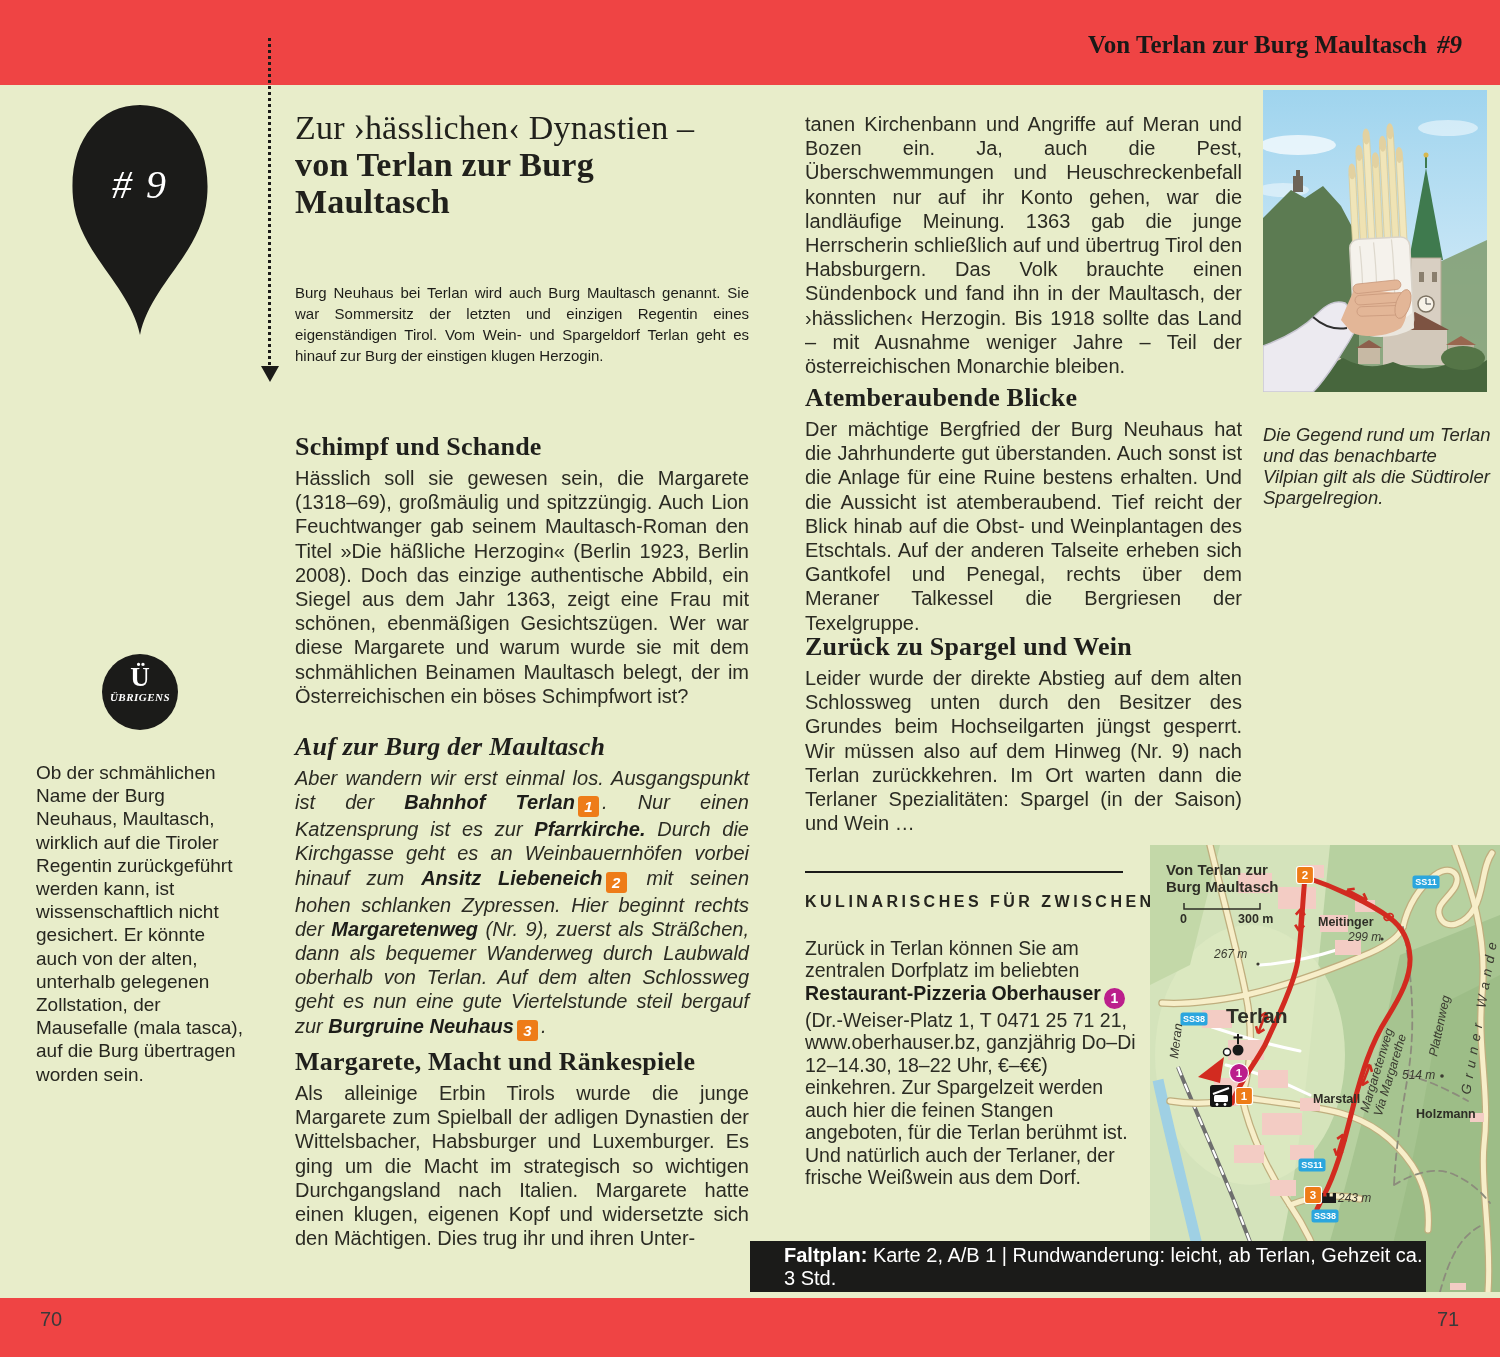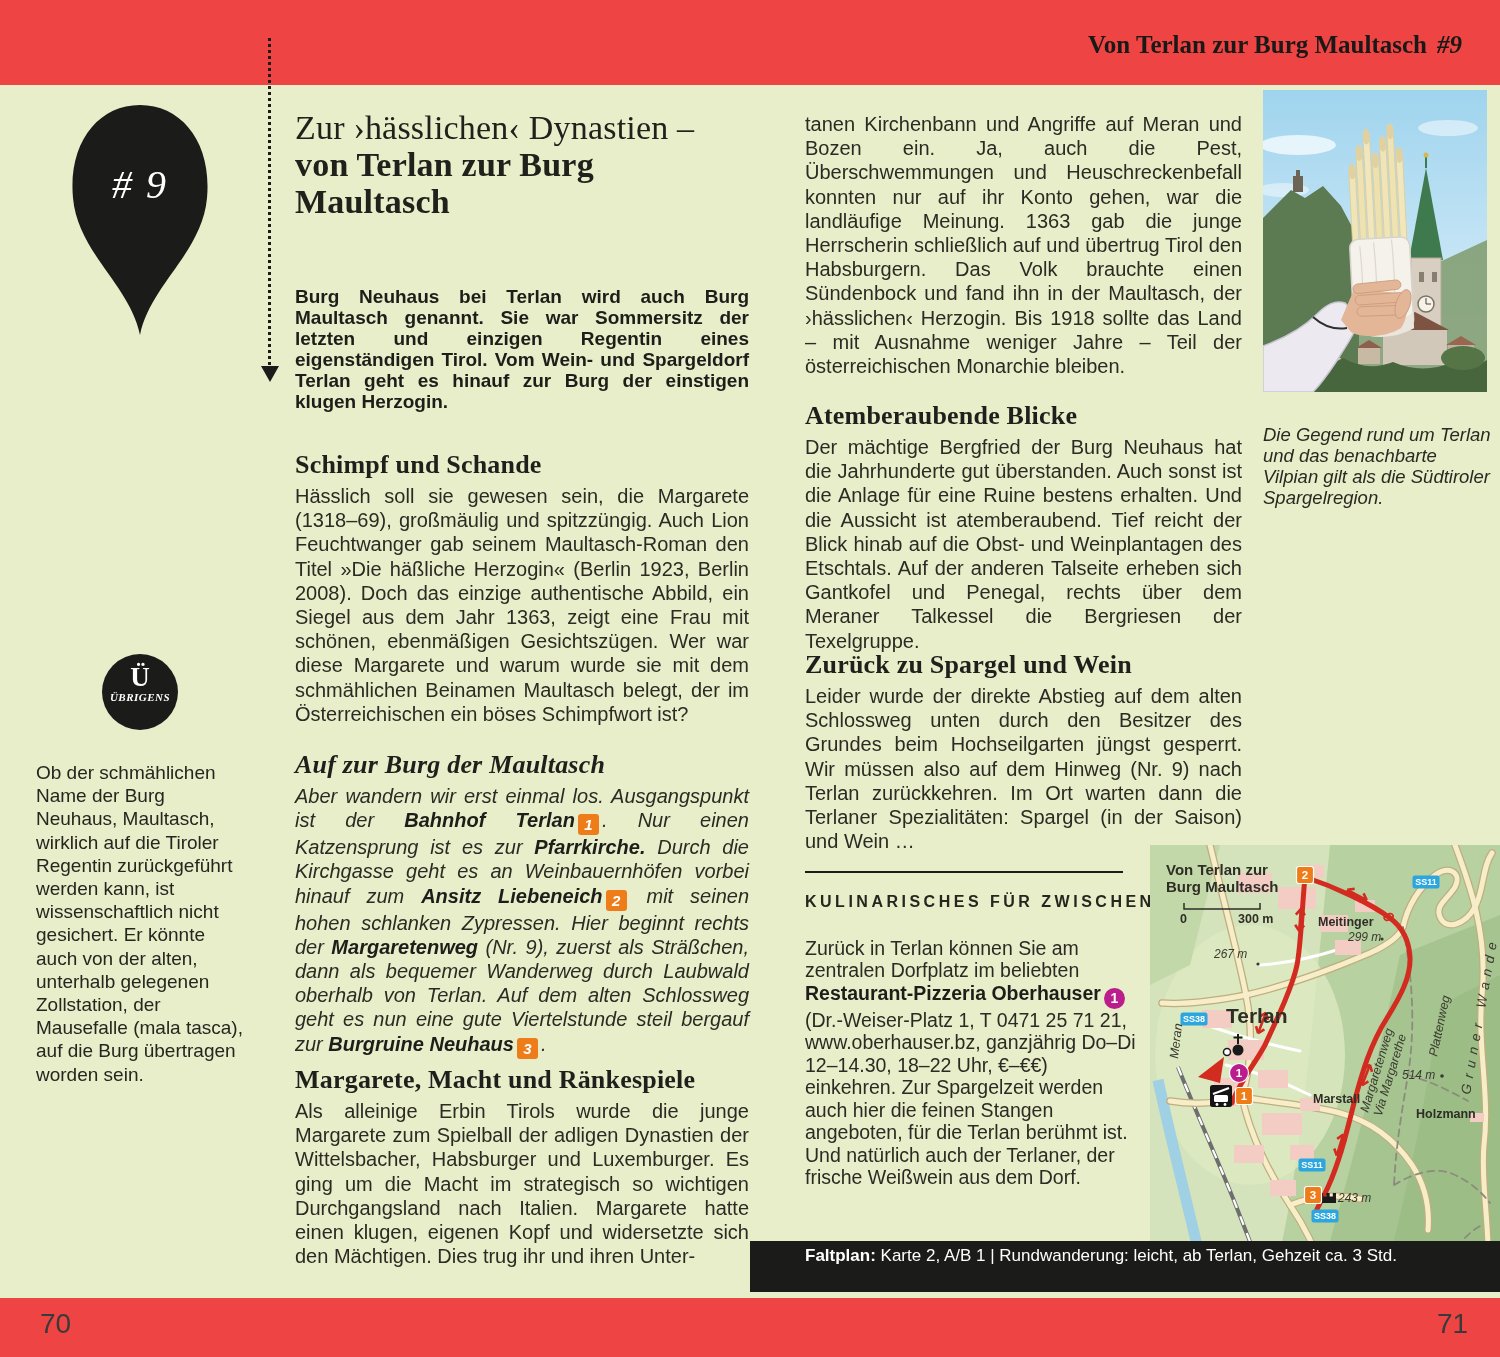--- a/index.html
+++ b/index.html
@@ -27,43 +27,43 @@
   .ucircle .w{display:block;font-size:11px;font-weight:700;font-style:italic;letter-spacing:.5px;line-height:13px;}
   .sidebar-text{position:absolute;left:36px;top:742px;width:208px;font-size:19px;line-height:23.2px;color:#26261f;}
   .sidebar-text .it{}
 
   
   .colL{left:295px;width:454px;}
   .colR{left:805px;width:437px;}
   .abs{position:absolute;}
   h1.title{margin:0;font-size:34px;line-height:37px;font-weight:400;color:#21211c;letter-spacing:.2px;}
   h1.title b{font-weight:700;}
-  .intro{font-weight:700;font-size:19px;line-height:21px;text-align:justify;color:#1d1d19;}
-  h2.sec{margin:18px 0 5px 0;font-family:"Liberation Serif","DejaVu Serif",serif;
+  .intro{font-weight:400;font-size:15px;line-height:21px;text-align:justify;color:#1d1d19;}
+  h2.sec{margin:0 0 5px 0;font-family:"Liberation Serif","DejaVu Serif",serif;
          font-size:26px;line-height:28px;font-weight:700;color:#1f1f1b;letter-spacing:.2px;}
   .body{margin:0;font-size:20px;line-height:24.2px;text-align:justify;color:#2b2b23;}
   .body b{font-weight:700;color:#1d1d19;}
   .wp{display:inline-block;width:21px;height:21px;border-radius:3px;background:#ee7c18;color:#fff;
       font-weight:700;font-size:15px;line-height:21px;text-align:center;vertical-align:-3px;margin:0 3px;}
   .poi{display:inline-block;width:21px;height:21px;border-radius:50%;background:#bb1e8c;color:#fff;
       font-weight:700;font-size:14px;line-height:21px;text-align:center;vertical-align:-3px;margin:0 3px;}
 
   .rule{position:absolute;left:805px;top:871px;width:318px;border-top:2.5px solid #1b1b19;}
   .kul-head{position:absolute;left:805px;top:893px;font-size:16px;font-weight:600;letter-spacing:3.5px;color:#26261f;}
   .kul-body{position:absolute;left:805px;top:917px;width:334px;font-size:19.5px;line-height:22.5px;color:#2b2b23;}
   .kul-body b{font-weight:700;color:#1d1d19;}
 
   .caption{position:absolute;left:1263px;top:405px;width:232px;font-style:italic;
            font-size:18.5px;line-height:21px;color:#2a2a22;}
 
-  .infobar{position:absolute;left:750px;top:1241px;width:750px;height:51px;background:#1b1b19;color:#fff;
-           padding-left:55px;box-sizing:border-box;font-size:17px;line-height:23px;padding-top:3px;}
+  .infobar{position:absolute;left:750px;top:1241px;width:676px;height:51px;background:#1b1b19;color:#fff;
+           padding-left:34px;box-sizing:border-box;font-size:20px;line-height:23px;padding-top:3px;}
   .infobar b{font-weight:700;}
 
-  .pageno{position:absolute;top:1308px;font-size:28px;color:#3a3a3a;}
+  .pageno{position:absolute;top:1308px;font-size:20px;color:#3a3a3a;}
   .pageno.l{left:40px;} .pageno.r{left:1437px;}
 
   .photo{position:absolute;left:1263px;top:90px;}
   .map{position:absolute;left:1150px;top:845px;}
 
   
   text{font-family:"Liberation Sans","DejaVu Sans",sans-serif;}
   .m-title{font-size:15px;font-weight:700;fill:#2e2e26;}
   .m-town{font-size:12.5px;font-weight:700;fill:#2e2e26;}
   .m-big{font-size:21px;font-weight:700;fill:#2e2e26;}

